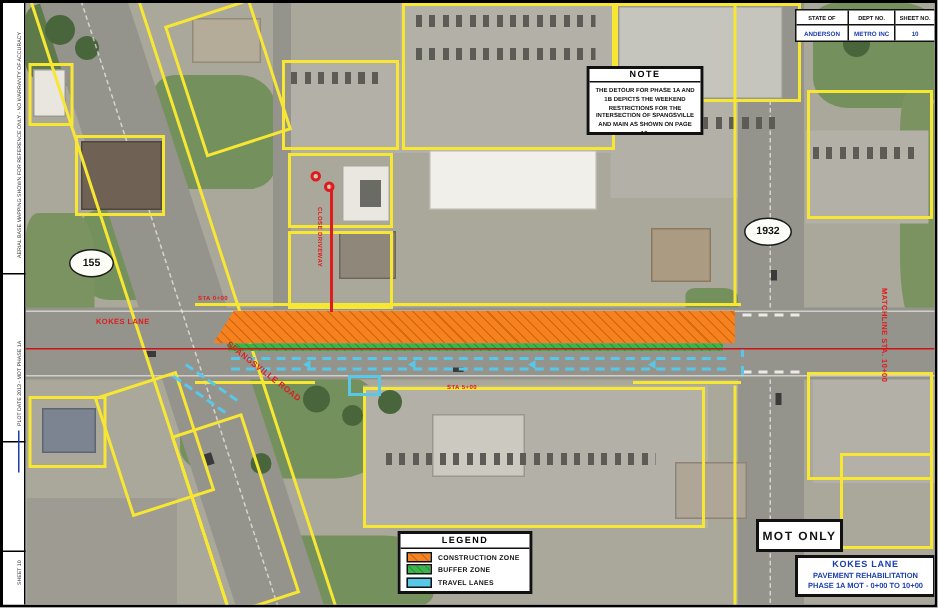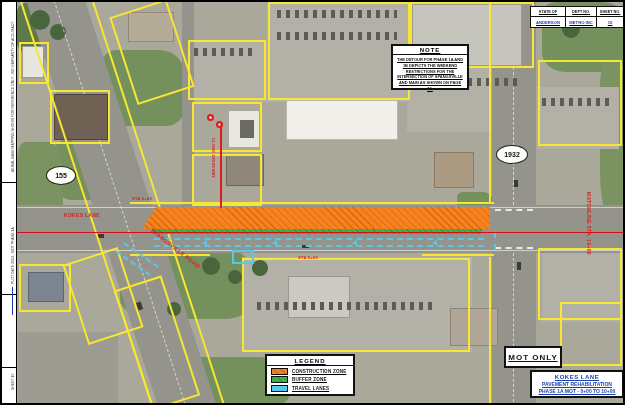--- a/index.html
+++ b/index.html
@@ -31,21 +31,21 @@
               border-bottom:3px solid rgba(0,0,0,0);border-right:5px solid #57c8e8;}
   .redline{z-index:6;border-top:1.5px solid #d01217;height:0;}
   .redvline{z-index:6;border-left:2px solid #e01b1c;width:0;}
   .redcirc{z-index:7;border:2px solid #e01b1c;border-radius:50%;background:rgba(255,255,255,.4);}
   .redlabel{z-index:8;color:#e01b1c;font-weight:bold;font-size:5px;letter-spacing:.3px;white-space:nowrap;}
   .vtext{writing-mode:vertical-rl;}
   
   .shield{z-index:9;background:#fdfdf8;border:1.5px solid #1c1c1c;border-radius:50%;
           display:flex;align-items:center;justify-content:center;font-size:7px;font-weight:bold;color:#111;}
   
-  .wbox{background:#fff;border:2px solid #111;z-index:20;text-decoration:underline;}
+  .wbox{background:#fff;border:2px solid #111;z-index:20;}
   .note-title{font-size:6px;font-weight:bold;text-align:center;border-bottom:1px solid #111;
               padding:1px 0;letter-spacing:1px;}
   .note-body{font-size:4px;line-height:1.45;text-align:center;padding:2px 3px;color:#111;font-weight:bold;}
   .legend-title{font-size:6px;font-weight:bold;text-align:center;border-bottom:1.5px solid #111;
                 padding:1.5px 0;letter-spacing:1px;}
   .legend-row{display:flex;align-items:center;gap:4px;padding:1.5px 4px 0 4px;}
   .legend-swatch{width:15px;height:5px;border:1px solid #111;}
   .legend-label{font-size:4.6px;font-weight:bold;color:#111;letter-spacing:.2px;}
   .mot-box{display:flex;align-items:center;justify-content:center;font-size:8px;font-weight:bold;
            letter-spacing:1px;color:#111;}

